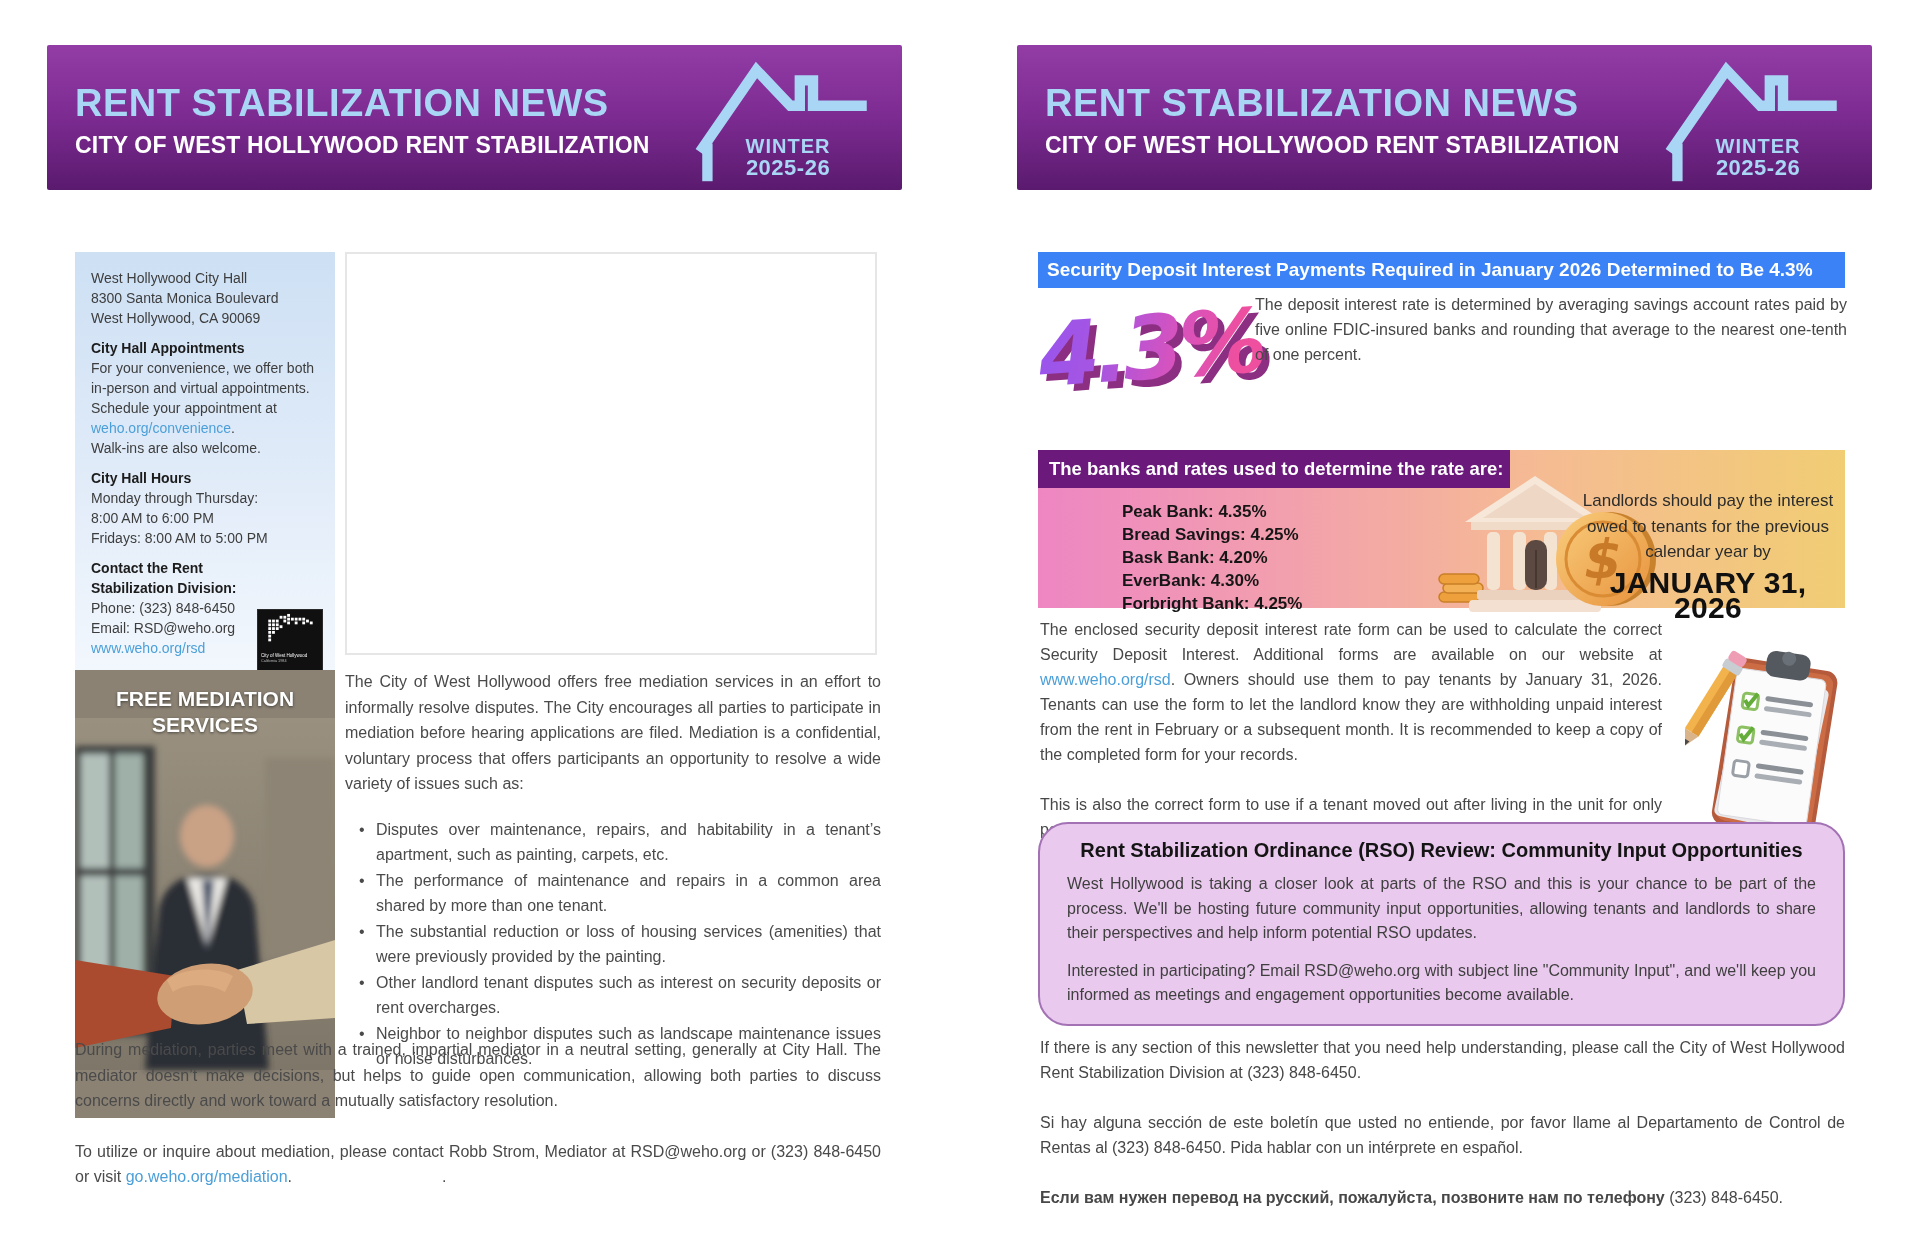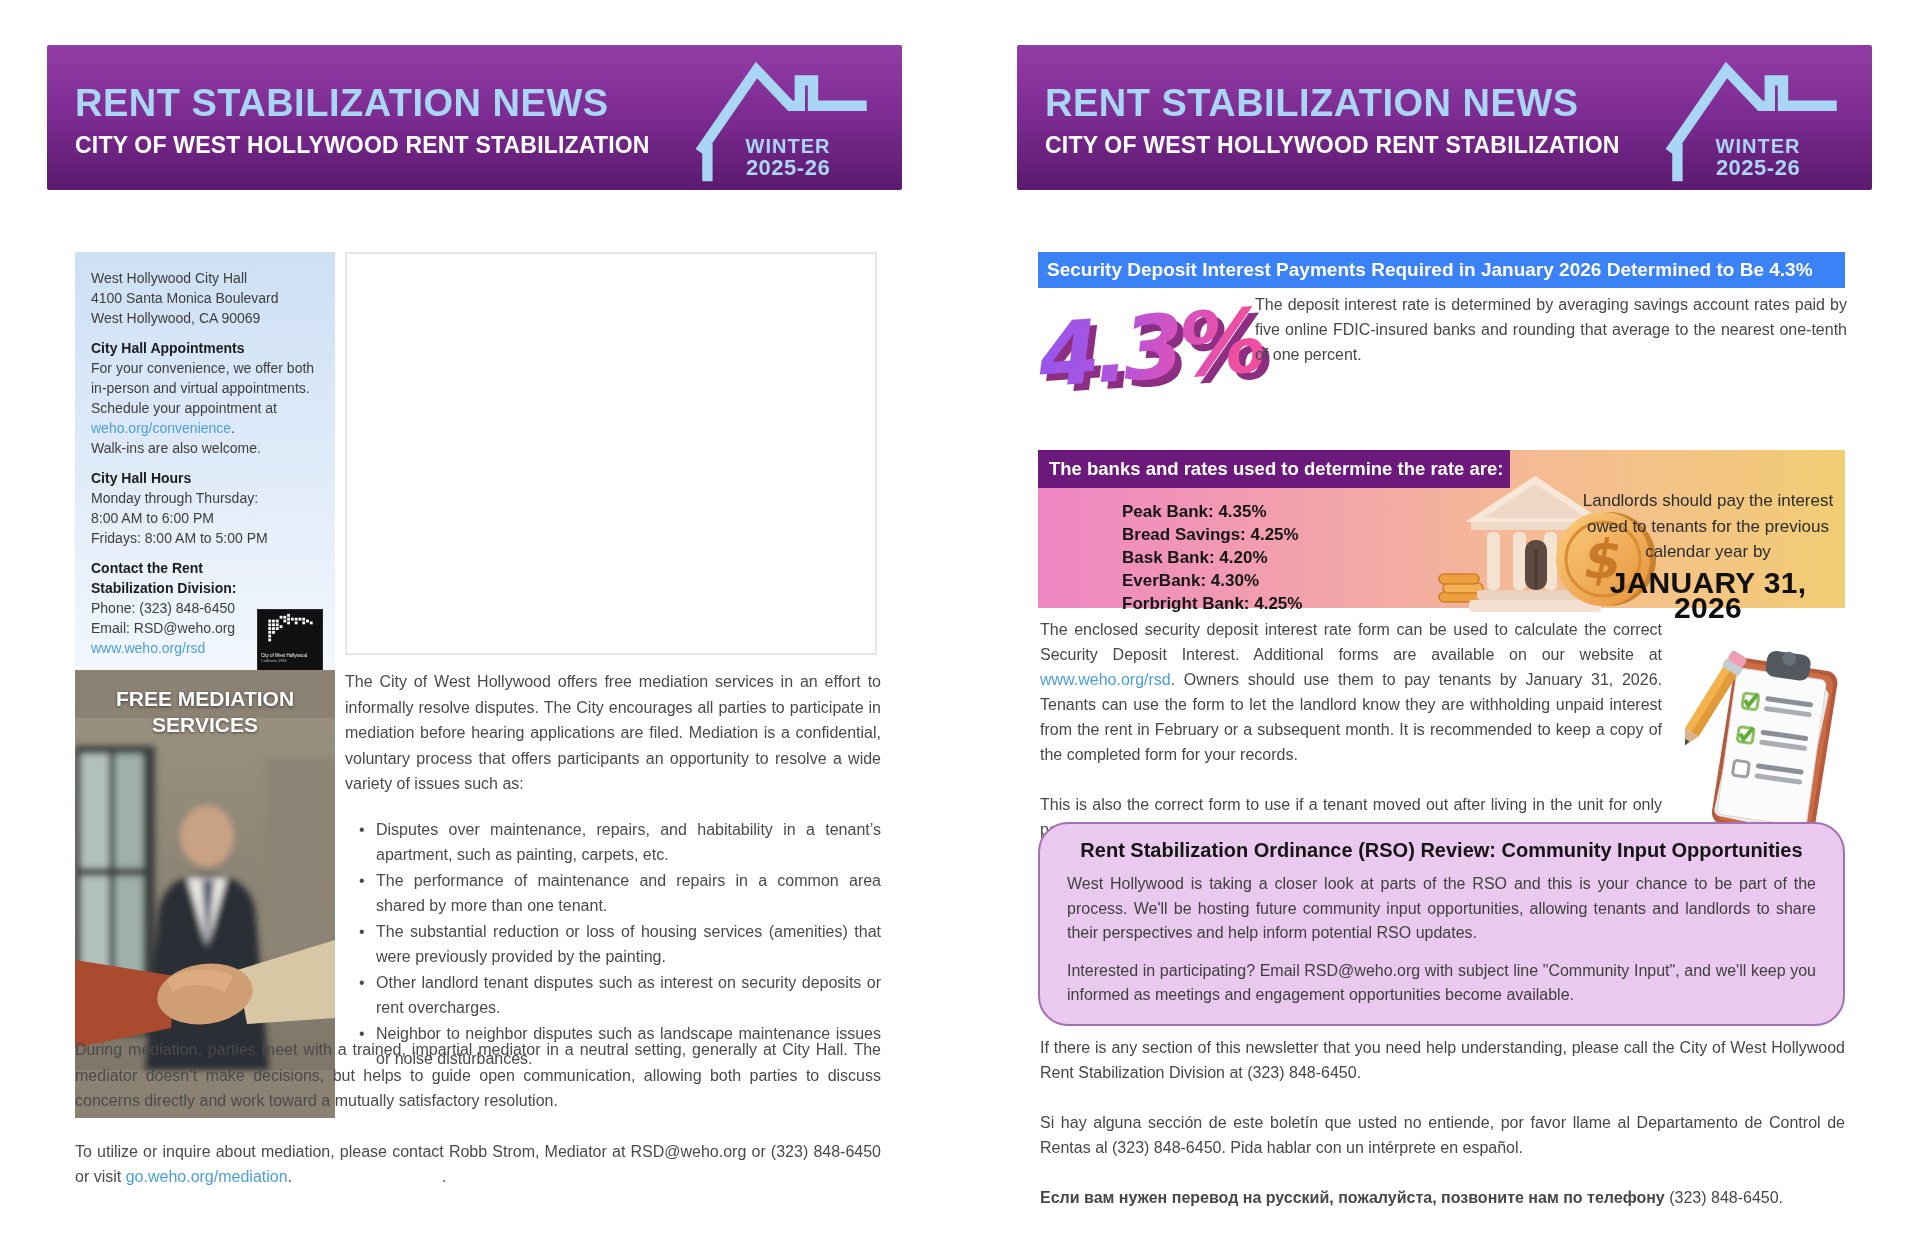--- a/index.html
+++ b/index.html
@@ -116,21 +116,21 @@
       </svg>
       <div class="winter">
         <div>WINTER</div>
         <div class="yr">2025-26</div>
       </div>
     </div>
   </div>
 
   <aside class="info-box">
     <div>West Hollywood City Hall</div>
-    <div>4100 Santa Monica Boulevard</div>
+    <div>8300 Santa Monica Boulevard</div>
     <div>West Hollywood, CA 90069</div>
     <div class="ib-gap"></div>
     <div class="ib-head">City Hall Appointments</div>
     <div><span>For your convenience, we offer both in-person and virtual appointments. Schedule your appointment at</span>
       <a class="link">weho.org/convenience</a><span>.</span>
     </div>
     <div>Walk-ins are also welcome.</div>
     <div class="ib-gap"></div>
     <div class="ib-head">City Hall Hours</div>
     <div>Monday through Thursday:</div>

